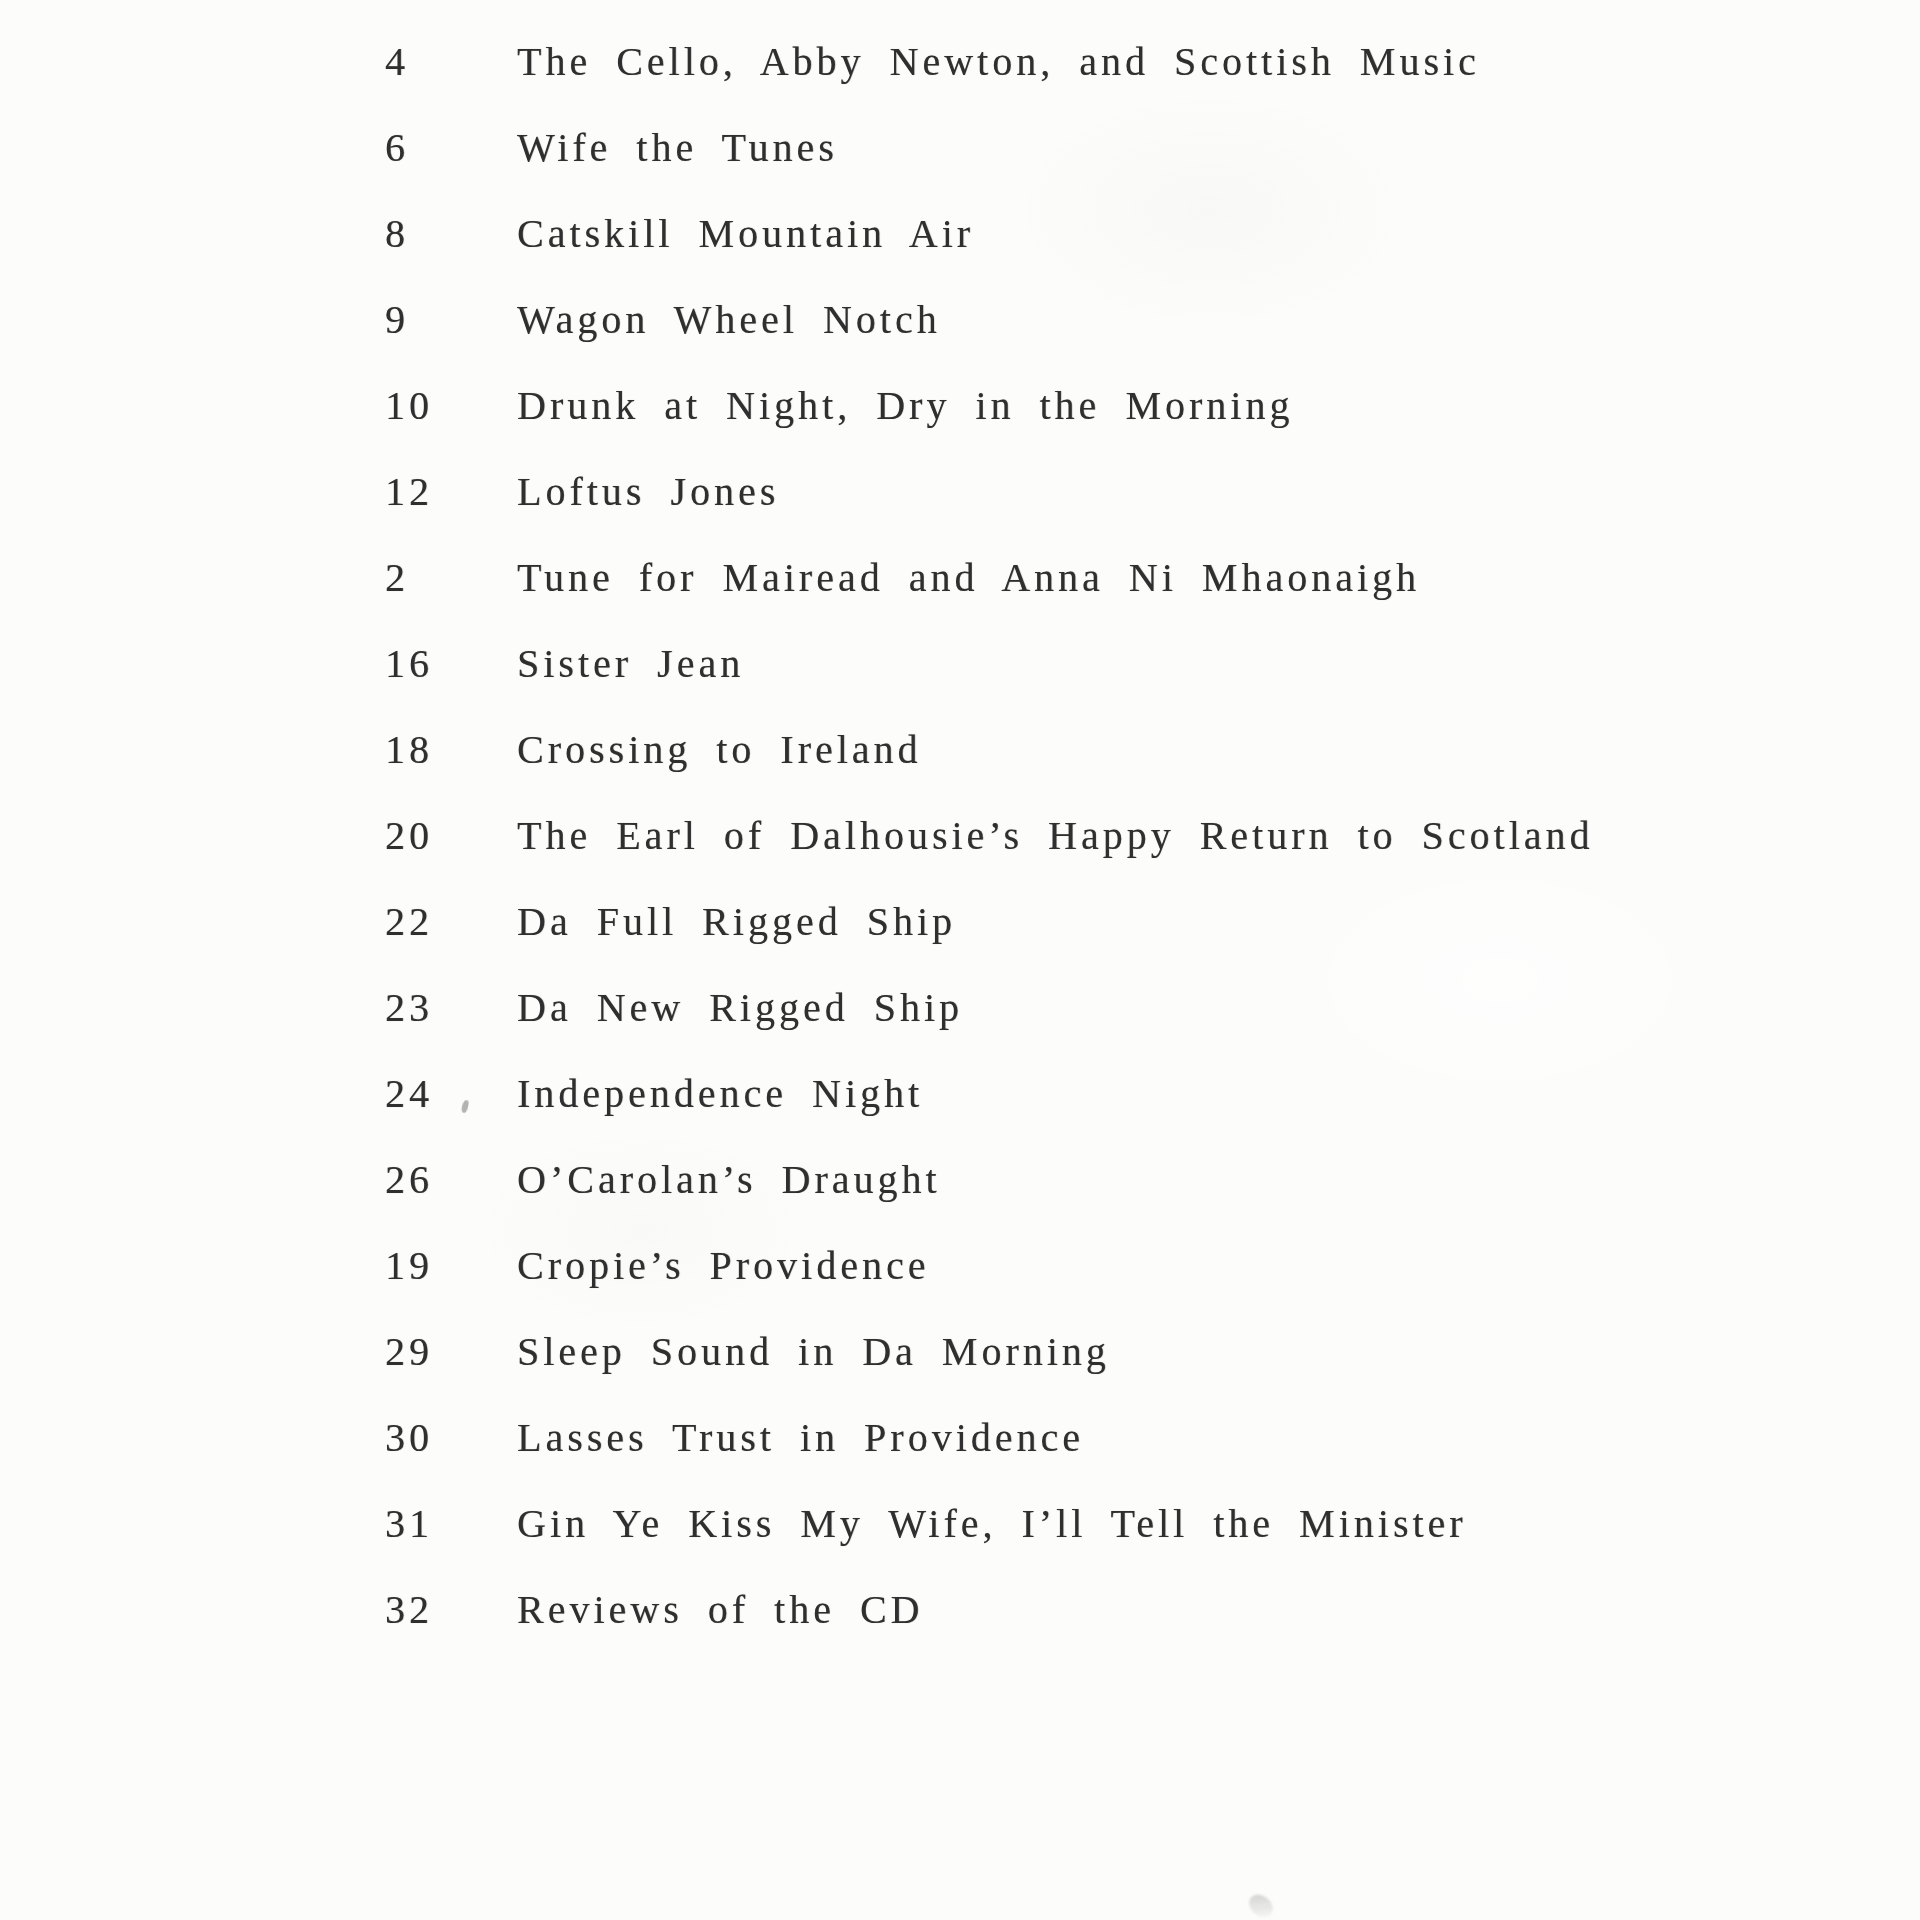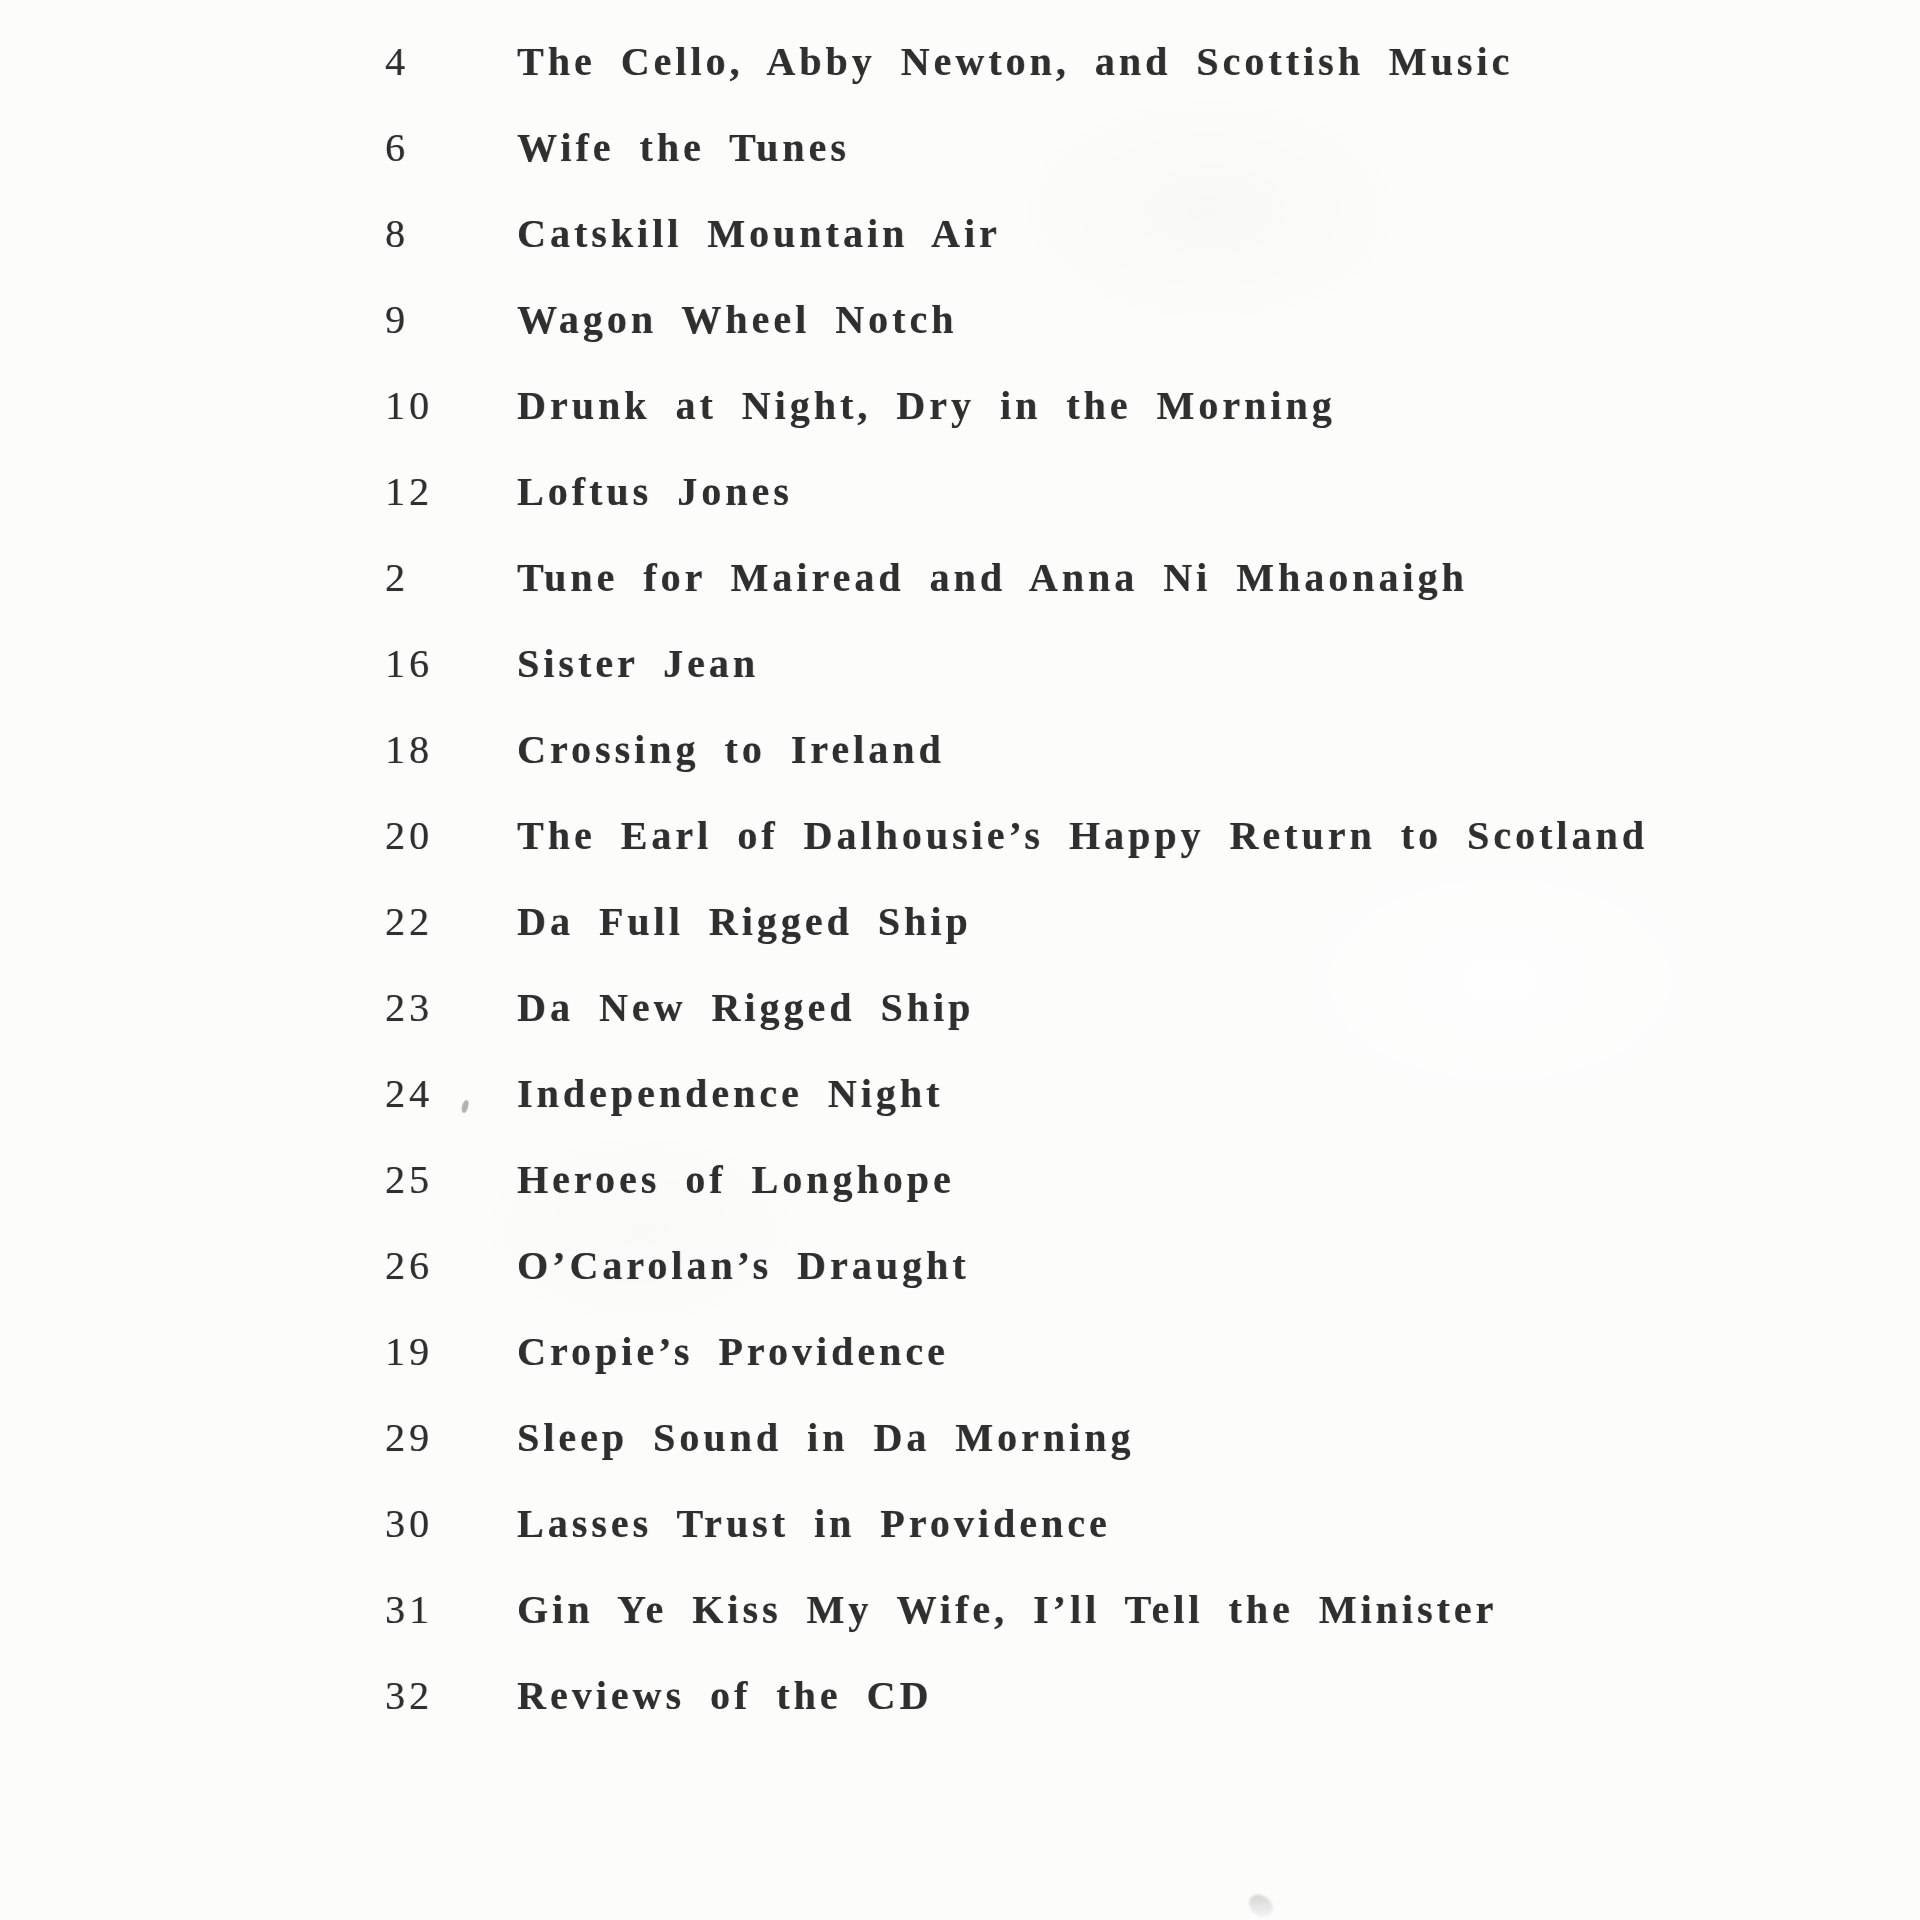--- a/index.html
+++ b/index.html
@@ -38,21 +38,20 @@
     flex: 0 0 132px;
     font-size: 40px;
     letter-spacing: 4px;
     text-shadow: 0.4px 0.4px 0.7px rgba(30,30,30,0.45);
   }
   .toc-title {
     font-size: 40px;
     letter-spacing: 4px;
     word-spacing: 11px;
     text-shadow: 0.4px 0.4px 0.7px rgba(30,30,30,0.45);
-    font-weight: bold;
   }
   
   .speck-23 {
     position: absolute;
     left: 462px;
     top: 1100px;
     width: 6px;
     height: 13px;
     border-radius: 60% 40% 50% 50%;
     background: rgba(90,90,90,0.45);
@@ -122,24 +121,20 @@
   </div>
     <div class="toc-row">
     <span class="toc-num">23</span>
     <span class="toc-title">Da New Rigged Ship</span>
   </div>
     <div class="toc-row">
     <span class="toc-num">24</span>
     <span class="toc-title">Independence Night</span>
   </div>
     <div class="toc-row">
-    <span class="toc-num">25</span>
-    <span class="toc-title">Heroes of Longhope</span>
-  </div>
-    <div class="toc-row">
     <span class="toc-num">26</span>
     <span class="toc-title">O’Carolan’s Draught</span>
   </div>
     <div class="toc-row">
     <span class="toc-num">19</span>
     <span class="toc-title">Cropie’s Providence</span>
   </div>
     <div class="toc-row">
     <span class="toc-num">29</span>
     <span class="toc-title">Sleep Sound in Da Morning</span>

